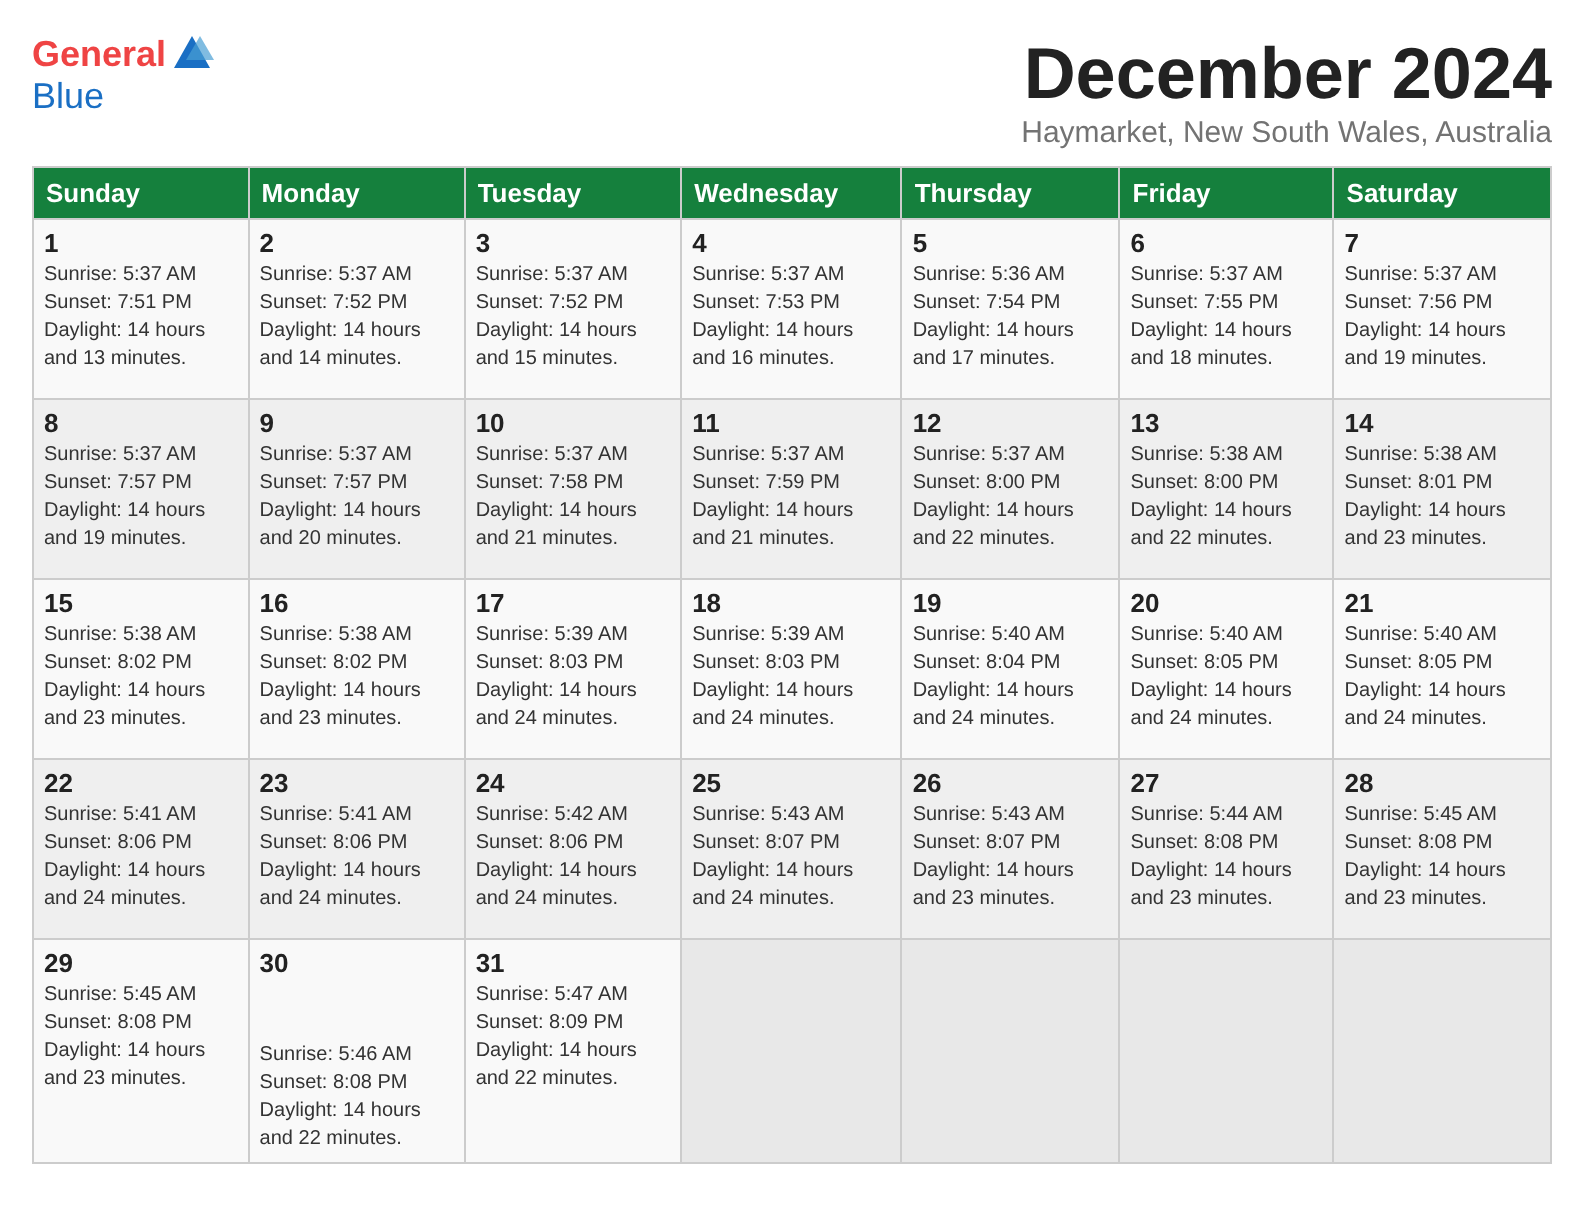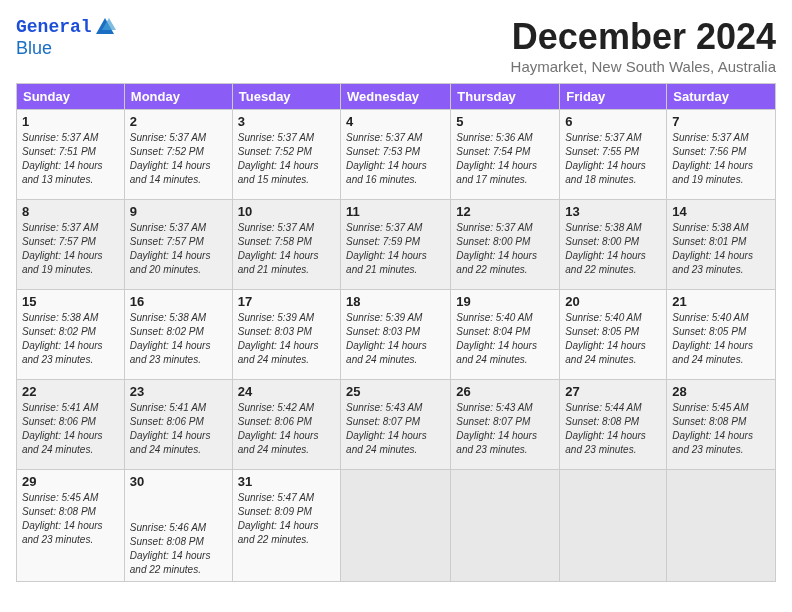--- a/index.html
+++ b/index.html
@@ -21,22 +21,21 @@
       flex-direction: column;
       align-items: flex-start;
     }
     .logo-text {
       display: flex;
       align-items: center;
     }
     .logo-general {
       font-size: 18px;
       font-weight: bold;
-      color: #1d4ed8;
-      font-family: Liberation Mono, monospace;
+      color: #ef4444;
     }
     .logo-blue {
       font-size: 18px;
       font-weight: normal;
       color: #1a6fc4;
     }
     .logo-icon {
       width: 22px;
       height: 22px;
       margin-left: 2px;
@@ -51,21 +50,21 @@
     }
     .calendar-subtitle {
       font-size: 15px;
       color: #737373;
     }
     table {
       width: 100%;
       border-collapse: collapse;
     }
     thead th {
-      background-color: #8b5cf6;
+      background-color: #15803d;
       color: white;
       font-size: 13px;
       font-weight: bold;
       padding: 5px 6px;
       text-align: left;
       border: 1px solid #ccc;
     }
     tbody td {
       vertical-align: top;
       border: 1px solid #ccc;
@@ -87,21 +86,20 @@
       font-size: 13px;
       font-weight: bold;
       color: #222;
       display: block;
       margin-bottom: 2px;
     }
     .day-info {
       font-size: 10px;
       line-height: 1.4;
       color: #333;
-      font-style: italic;
     }
     td.empty {
       background: #e8e8e8 !important;
     }
   </style>
 </head>
 <body>
 
 <div class="header-area">
   <div class="logo">

